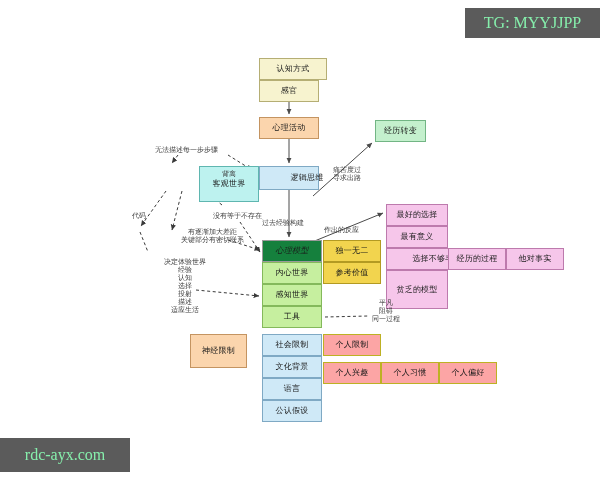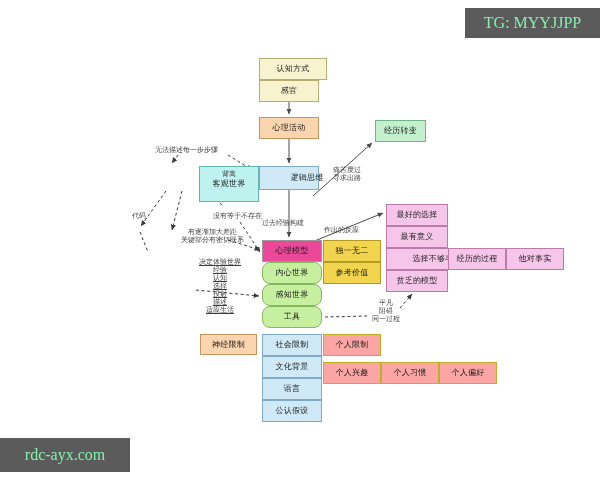--- a/index.html
+++ b/index.html
@@ -15,23 +15,23 @@
     position:absolute;box-sizing:border-box;
     display:flex;align-items:center;justify-content:center;
     font-size:8px;line-height:1;color:#1a1a1a;
     border:1px solid #8a8a6a;text-align:center;
     white-space:nowrap;letter-spacing:.2px;
   }
   .c-cream {background:#f7f3cf;border-color:#b5ae74;}
   .c-orange{background:#fbd5ad;border-color:#c49461;}
   .c-blue  {background:#cfe9f7;border-color:#7fa9c4;}
   .c-cyan  {background:#bdf2ef;border-color:#5fb6b0;}
-  .c-green {background:#c6ef9f;border-color:#84b95b;border-radius:8px;}
+  .c-green {background:#c6ef9f;border-color:#84b95b;}
   .c-mint  {background:#c4f0cd;border-color:#72b584;}
-  .c-white {background:#ec4899;border-color:#9a9a9a;}
+  .c-white {background:#15803d;border-color:#9a9a9a;font-style:italic;}
   .c-yellowd{background:#f2d44e;border-color:#b39a22;}
   .c-yellow{background:#fca5a5;border-color:#bdb123;}
   .c-pink  {background:#f6c6ea;border-color:#bd7aad;}
   
   .elabel{
     position:absolute;font-size:7px;line-height:1.15;
     color:#3c3c3c;white-space:pre;text-align:center;
   }
   
   .wm{
@@ -107,45 +107,45 @@
       <div class="node c-white" style="left: 262px; top: 240px; width: 60px; height: 22px;">心理模型</div>
       <div class="node c-green" style="left: 262px; top: 262px; width: 60px; height: 22px;">内心世界</div>
       <div class="node c-green" style="left: 262px; top: 284px; width: 60px; height: 22px;">感知世界</div>
       <div class="node c-green" style="left: 262px; top: 306px; width: 60px; height: 22px;">工具</div>
       <div class="node c-blue" style="left: 262px; top: 334px; width: 60px; height: 22px;">社会限制</div>
       <div class="node c-blue" style="left: 262px; top: 356px; width: 60px; height: 22px;">文化背景</div>
       <div class="node c-blue" style="left: 262px; top: 378px; width: 60px; height: 22px;">语言</div>
       <div class="node c-blue" style="left: 262px; top: 400px; width: 60px; height: 22px;">公认假设</div>
       <div class="node c-yellowd" style="left: 323px; top: 240px; width: 58px; height: 22px;">独一无二</div>
       <div class="node c-yellowd" style="left: 323px; top: 262px; width: 58px; height: 22px;">参考价值</div>
-      <div class="node c-orange" style="left: 200px; top: 334px; width: 57px; height: 21px;">神经限制</div>
+      <div class="node c-orange" style="left: 190px; top: 334px; width: 57px; height: 34px;">神经限制</div>
       <div class="node c-yellow" style="left: 323px; top: 334px; width: 58px; height: 22px;">个人限制</div>
       <div class="node c-yellow" style="left: 323px; top: 362px; width: 58px; height: 22px;">个人兴趣</div>
       <div class="node c-yellow" style="left: 381px; top: 362px; width: 58px; height: 22px; text-align: right;">个人习惯</div>
       <div class="node c-yellow" style="left: 439px; top: 362px; width: 58px; height: 22px;">个人偏好</div>
       <div class="node c-pink" style="left: 386px; top: 204px; width: 62px; height: 22px;">最好的选择</div>
       <div class="node c-pink" style="left: 386px; top: 226px; width: 62px; height: 22px;">最有意义</div>
       <div class="node c-pink" style="left: 386px; top: 248px; width: 66px; height: 22px; padding-left: 36px;">选择不够丰富</div>
-      <div class="node c-pink" style="left: 386px; top: 270px; width: 62px; height: 22px;">贫乏的模型</div>
+      <div class="node c-pink" style="left: 386px; top: 270px; width: 62px; height: 39px;">贫乏的模型</div>
       <div class="node c-pink" style="left: 448px; top: 248px; width: 58px; height: 22px;">经历的过程</div>
       <div class="node c-pink" style="left: 506px; top: 248px; width: 58px; height: 22px;">他对事实</div>
     </div>
 
   <div id="edgelabels">
       <div class="elabel" style="left: 155px; top: 146px;">无法描述每一步步骤</div>
       <div class="elabel" style="left: 222px; top: 170px;">背离</div>
       <div class="elabel" style="left: 213px; top: 212px;">没有等于不存在</div>
       <div class="elabel" style="left: 262px; top: 219px;">过去经验构建</div>
       <div class="elabel" style="left: 333px; top: 166px;">痛苦度过
 寻求出路</div>
       <div class="elabel" style="left: 324px; top: 226px;">作出的反应</div>
       <div class="elabel" style="left: 132px; top: 212px;">代码</div>
       <div class="elabel" style="left: 181px; top: 228px;">有逐渐加大差距
 关键部分有密切联系</div>
-      <div class="elabel" style="left: 199px; top: 258px; text-decoration: underline;">决定体验世界
+      <div class="elabel" style="left: 164px; top: 258px;">决定体验世界
 经验
 认知
 选择
 投射
 描述
 适应生活</div>
       <div class="elabel" style="left: 372px; top: 299px;">平凡
 阻碍
 同一过程</div>
     </div>

